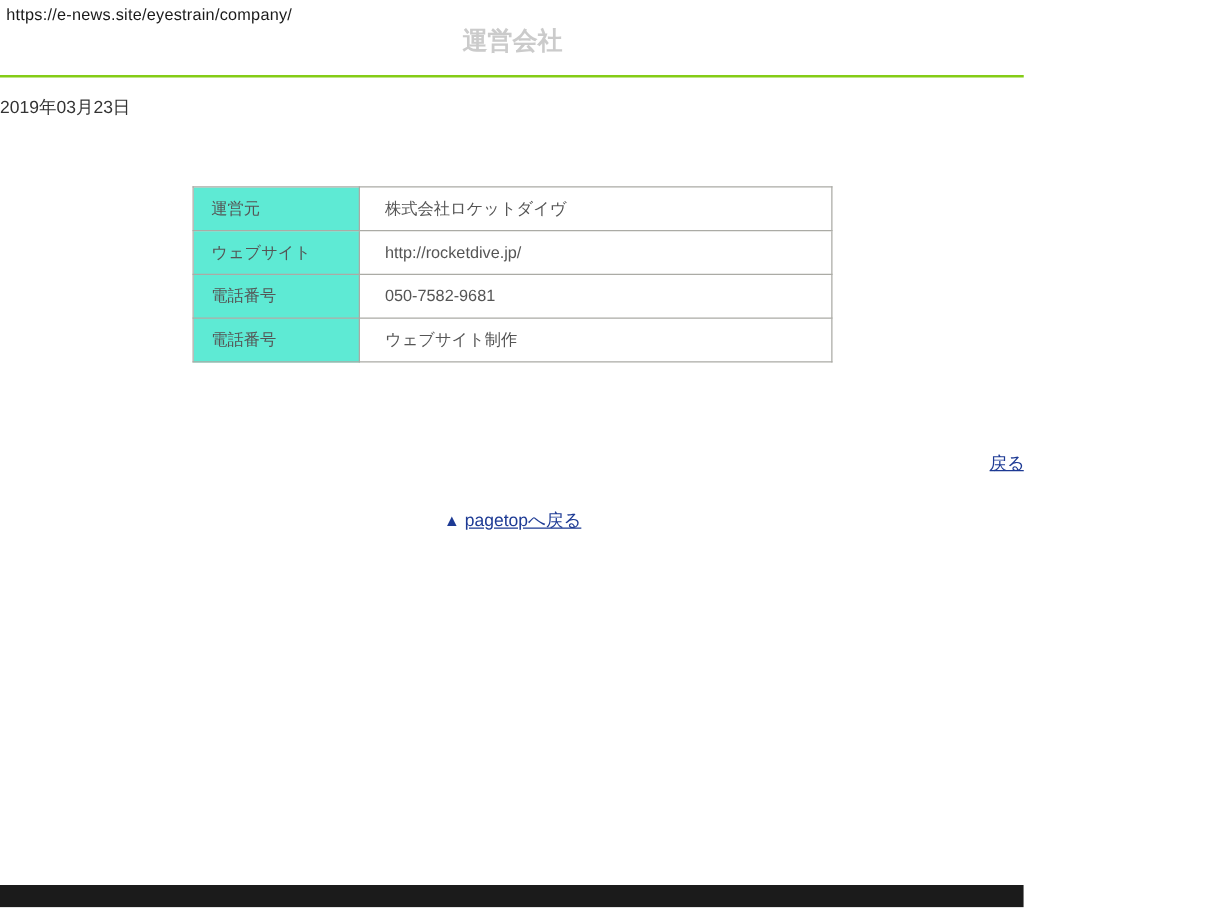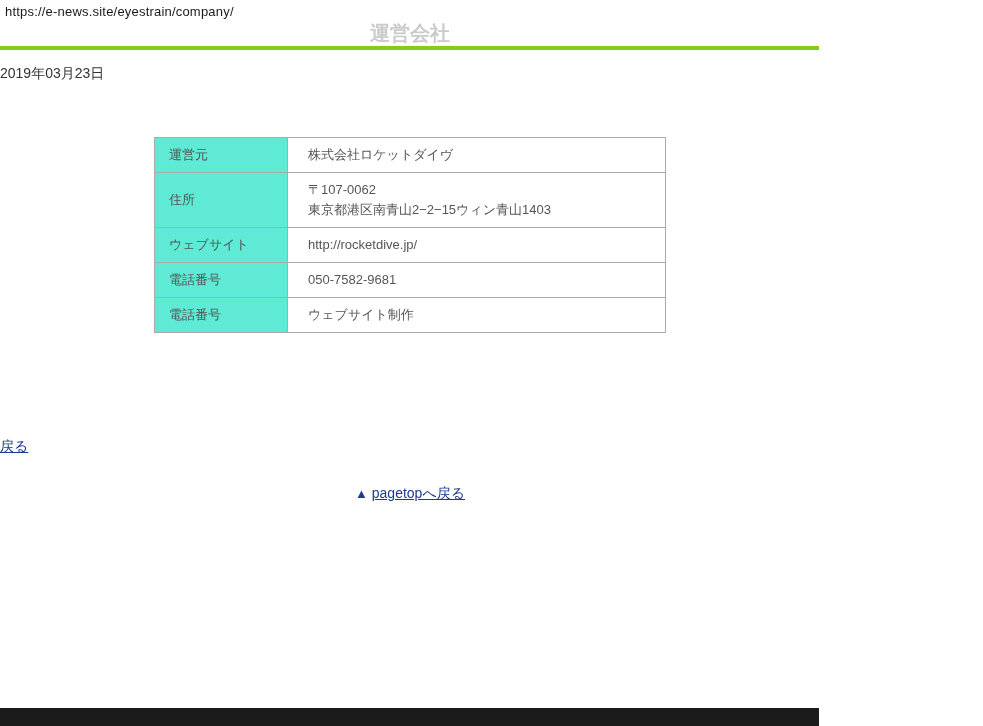--- a/index.html
+++ b/index.html
@@ -27,22 +27,22 @@
     width: 820px;
     margin: 0 auto;
   }
   .page-title {
     margin: 22px 0 0 0;
     text-align: center;
     font-size: 20px;
     font-weight: bold;
     color: #cbcbcb;
     line-height: 22px;
-    padding-bottom: 2px;
-    border-bottom: 4px solid #84cc16;
+    padding-bottom: 16px;
+    border-bottom: 2px solid #84cc16;
   }
   .date-line {
     margin-top: 15px;
     font-size: 14px;
     color: #333333;
   }
   table.company-table {
     border-collapse: collapse;
     width: 512px;
     margin: 54px auto 0 auto;
@@ -60,22 +60,23 @@
     width: 110px;
     background: #5eead4;
     text-align: left;
     padding: 7px 8px 7px 14px;
   }
   table.company-table td {
     padding: 7px 12px 7px 20px;
     white-space: pre-line;
   }
   .back-link-wrap {
-    margin-top: 104px;
-    text-align: left;
+    margin-top: 72px;
+    text-align: right;
+    font-family: Liberation Mono, monospace;
   }
   .pagetop-wrap {
     margin-top: 28px;
     text-align: center;
   }
   a.nav-link {
     color: #1d3a94;
     text-decoration: underline;
     font-size: 14px;
     cursor: pointer;
@@ -109,25 +110,20 @@
 
     <div class="date-line">2019年03月23日</div>
 
     <table class="company-table">
       <tbody>
         <tr>
           <th>運営元</th>
           <td>株式会社ロケットダイヴ</td>
         </tr>
         <tr>
-          <th>住所</th>
-          <td>〒107-0062
-東京都港区南青山2−2−15ウィン青山1403</td>
-        </tr>
-        <tr>
           <th>ウェブサイト</th>
           <td>http://rocketdive.jp/</td>
         </tr>
         <tr>
           <th>電話番号</th>
           <td>050-7582-9681</td>
         </tr>
         <tr>
           <th>電話番号</th>
           <td>ウェブサイト制作</td>

